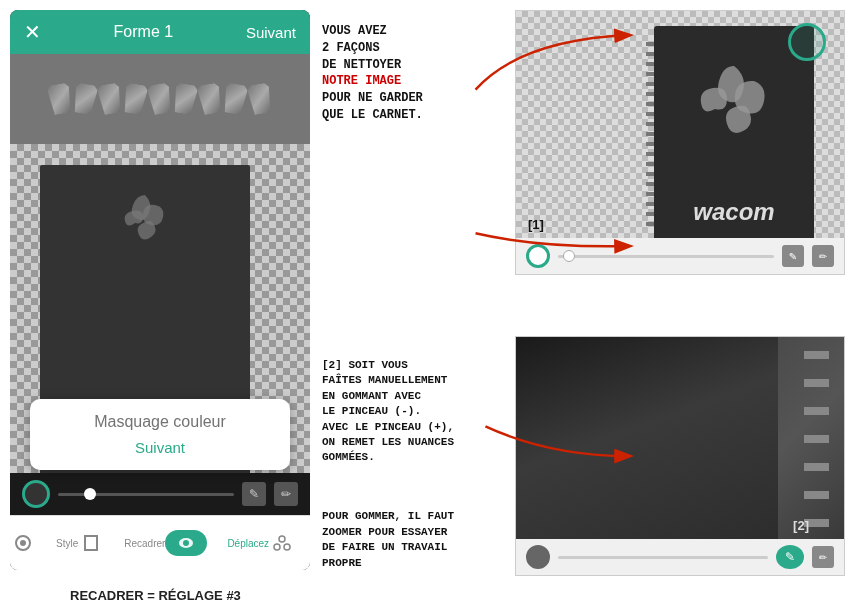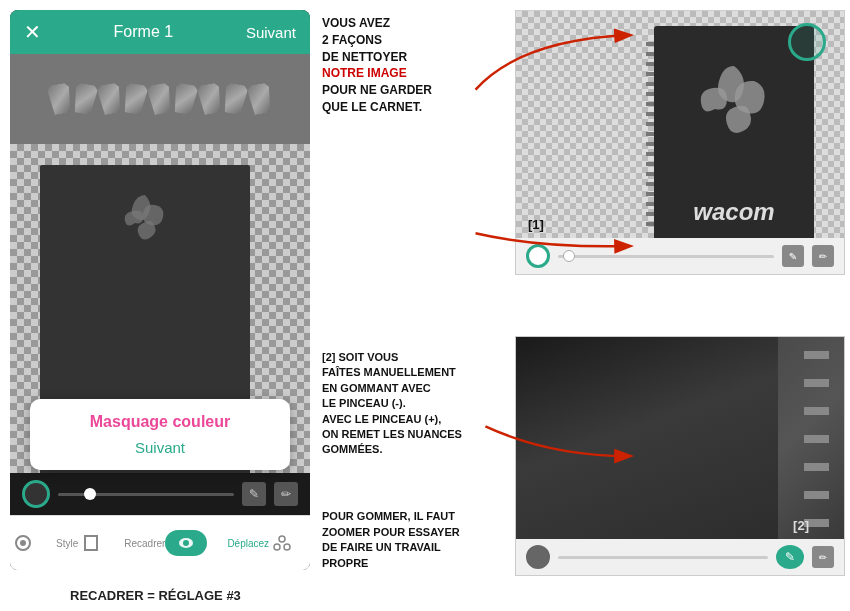--- a/index.html
+++ b/index.html
@@ -129,22 +129,22 @@
       right: 20px;
       background: #fff;
       border-radius: 10px;
       padding: 14px 16px;
       text-align: center;
       z-index: 10;
       box-shadow: 0 2px 12px rgba(0,0,0,0.3);
     }
     .popup-title {
       font-size: 16px;
-      font-weight: 700;
-      color: #ec4899;
+      font-weight: 400;
+      color: #737373;
       margin-bottom: 8px;
     }
     .popup-desc {
       font-size: 10px;
       color: #888;
       line-height: 1.4;
       margin-bottom: 12px;
     }
     .popup-btn {
       color: #2aaa8a;
@@ -262,26 +262,27 @@
       position: absolute;
       left: 322px;
       top: 10px;
       right: 5px;
       bottom: 5px;
     }
 
     
     .annot-text {
       position: absolute;
-      font-family: Liberation Sans, sans-serif;
+      font-family: Liberation Mono, monospace;
       font-size: 11px;
       font-weight: 900;
       color: #111;
       text-transform: uppercase;
       line-height: 1.4;
+      margin-top: 8px;
     }
 
     
     .screenshot-top {
       position: absolute;
       right: 0;
       top: 0;
       width: 330px;
       height: 265px;
       border: 1px solid #ccc;

